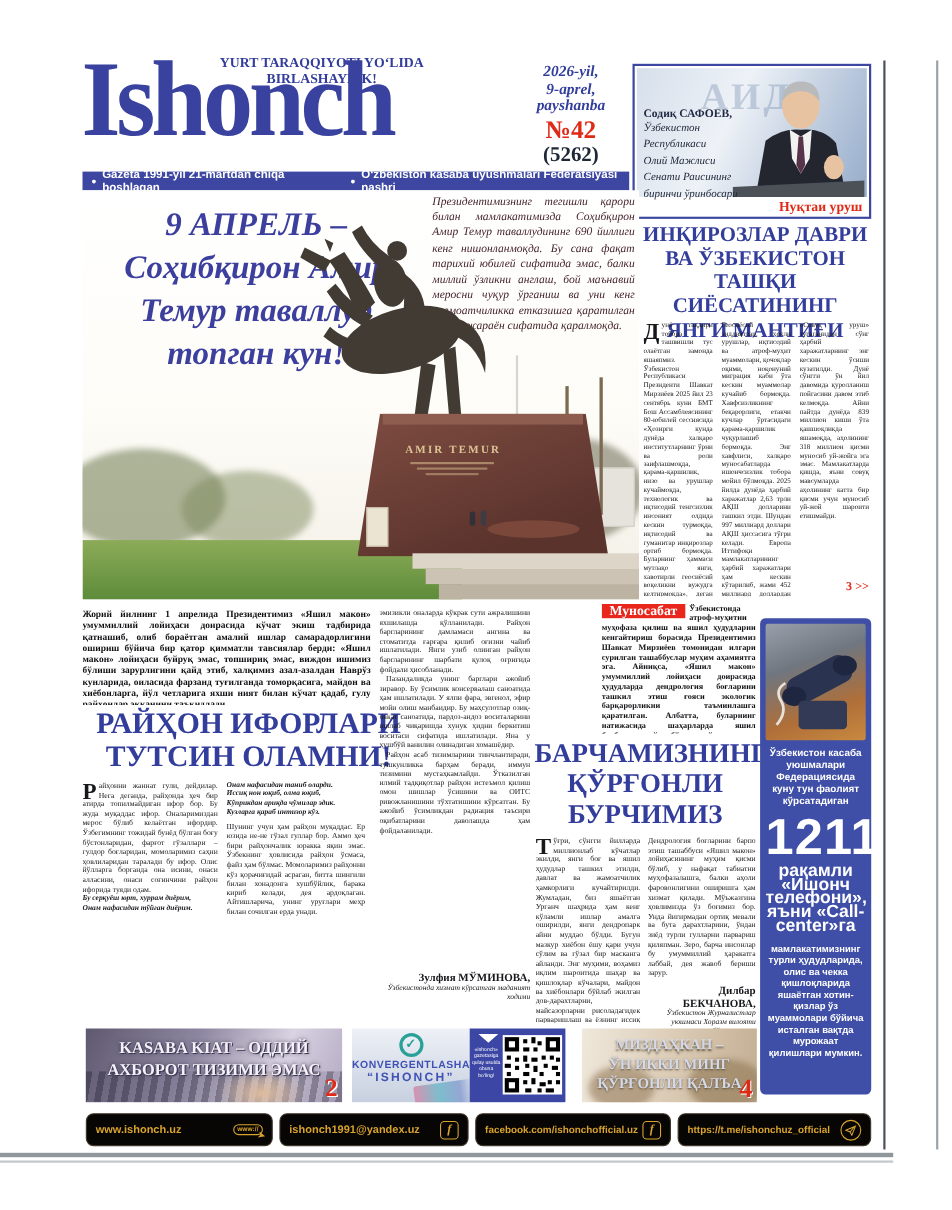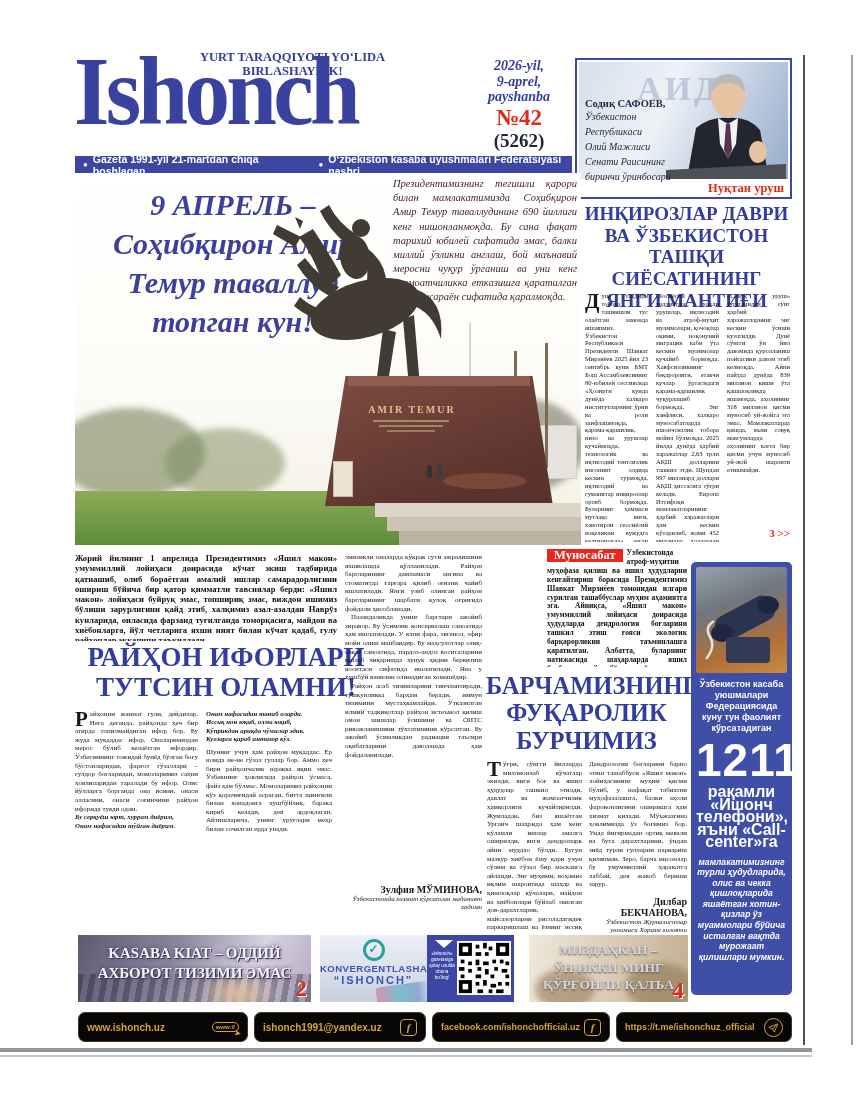--- a/index.html
+++ b/index.html
@@ -189,21 +189,21 @@
     <span class="sig-role">Ўзбекистонда хизмат кўрсатган маданият ходими</span>
   </div>
 
   <div class="abs just clip b" style="left:547px;top:549px;width:140px;height:118px;font-size:7.5px;line-height:8.9px;color:#101114;">
     <span style="float:left;background:#e8261c;color:#fff;font-weight:bold;font-size:12.5px;padding:2px 7px;margin:0 4px 2px 0;">Муносабат</span>
     <span>Ўзбекистонда атроф-муҳитни муҳофаза қилиш ва яшил ҳудудларни кенгайтириш борасида Президентимиз Шавкат Мирзиёев томонидан илгари сурилган ташаббуслар муҳим аҳамиятга эга. Айниқса, «Яшил макон» умуммиллий лойиҳаси доирасида ҳудудларда дендрология боғларини ташкил этиш ғояси экологик барқарорликни таъминлашга қаратилган. Албатта, буларнинг натижасида шаҳарларда яшил белбоғлар пайдо бўлади, чўлланиш ва тупроқ эрозиясининг олди олинади, биохилма-хиллик сақланади, аволодаги углерод сингдирилади ва соғлом табиий муҳит яратилади.</span>
   </div>
 
   <div class="abs ctr b navy" style="left:486px;top:672px;width:201px;font-size:24.5px;line-height:1.12;">
     <span>БАРЧАМИЗНИНГ</span><br>
-    <span>ФУҚАРОЛИК</span><br>
+    <span>ҚЎРҒОНЛИ</span><br>
     <span>БУРЧИМИЗ</span>
   </div>
 
   <div class="abs just clip col7 dc" style="left:487px;top:760px;width:95px;height:170px;">Тўғри, сўнгги йилларда миллионлаб кўчатлар экилди, янги боғ ва яшил ҳудудлар ташкил этилди, давлат ва жамоатчилик ҳамкорлиги кучайтирилди. Жумладан, биз яшаётган Урганч шаҳрида ҳам кенг кўламли ишлар амалга оширилди, янги дендропарк айни муддао бўлди. Бугун мазкур хиёбон ёшу қари учун сўлим ва гўзал бир масканга айланди. Энг муҳими, воҳамиз иқлим шароитида шаҳар ва қишлоқлар кўчалари, майдон ва хиёбонлари бўйлаб экилган дов-дарахтларни, майсазорларни рисоладагидек парваришлаш ва ёзнинг иссиқ кунларида қуриб қолмаслиги учун астойдил ҳаракат қилиш зарур.</div>
   <div class="abs just clip col7" style="left:589px;top:760px;width:98px;height:134px;">Дендрология боғларини барпо этиш ташаббуси «Яшил макон» лойиҳасининг муҳим қисми бўлиб, у нафақат табиатни муҳофазалашга, балки аҳоли фаровонлигини оширишга ҳам хизмат қилади. Мўъжазгина ҳовлимизда ўз боғимиз бор. Унда йигирмадан ортиқ мевали ва бута дарахтларини, ўндан зиёд турли гулларни парвариш қиляпман. Зеро, барча инсонлар бу умуммиллий ҳаракатга лаббай, дея жавоб бериши зарур.</div>
   <div class="abs" style="left:589px;top:896px;width:98px;">
     <span class="sig-name">Дилбар БЕКЧАНОВА,</span>
     <span class="sig-role">Ўзбекистон Журналистлар уюшмаси Хоразм вилояти бўлими раиси</span>
   </div>
 
@@ -213,21 +213,21 @@
         <rect x="18" y="38" width="62" height="26" rx="10" transform="rotate(-28 49 51)" fill="#2a3350"></rect>
         <ellipse cx="26" cy="66" rx="11" ry="9" fill="#1f2740"></ellipse>
         <ellipse cx="72" cy="38" rx="11" ry="9" fill="#1f2740"></ellipse>
         <rect x="30" y="70" width="44" height="26" rx="4" fill="#323a55"></rect>
         <path d="M10,92 Q20,80 14,70 Q8,60 18,54" stroke="#e8e2d8" stroke-width="2.5" fill="none"></path>
       </svg>
     </div>
     <div class="sidebar-line" style="font-size:9px;line-height:11px;margin-top:6px;">Ўзбекистон касаба уюшмалари Федерациясида куну тун фаолият кўрсатадиган</div>
     <div class="sidebar-line" style="font-size:46px;line-height:52px;letter-spacing:1px;">1211</div>
     <div class="sidebar-line" style="font-size:16px;line-height:12.5px;">рақамли «Ишонч телефони», яъни «Call-center»га</div>
-    <div class="sidebar-line" style="font-size:8.6px;line-height:10.6px;margin-top:8px;font-style:italic;">мамлакатимизнинг турли ҳудудларида, олис ва чекка қишлоқларида яшаётган хотин-қизлар ўз муаммолари бўйича исталган вақтда мурожаат қилишлари мумкин.</div>
+    <div class="sidebar-line" style="font-size:8.6px;line-height:10.6px;margin-top:8px;">мамлакатимизнинг турли ҳудудларида, олис ва чекка қишлоқларида яшаётган хотин-қизлар ўз муаммолари бўйича исталган вақтда мурожаат қилишлари мумкин.</div>
   </div>
 
   <div class="abs clip" style="left:78px;top:935px;width:233px;height:67px;background:linear-gradient(115deg,#5f5970,#8d86a0 40%,#d9d3e2 72%,#b3a8c2);">
     <div class="abs" style="left:0;bottom:0;width:100%;height:42%;background:repeating-linear-gradient(100deg,rgba(30,28,44,.38) 0 6px,rgba(90,85,110,.18) 6px 12px);"></div>
     <div class="abs" style="left:120px;bottom:-14px;width:80px;height:44px;background:radial-gradient(closest-side,#ddbb9e,rgba(221,187,158,0));border-radius:50%;"></div>
     <div class="abs ctr b" style="left:4px;top:8px;width:225px;font-size:15px;line-height:1.35;color:#f4f2f8;text-shadow:1px 1px 0 #3a3450,0 0 4px #3a3450;">
       <span>KASABA KIAT – ОДДИЙ</span><br>
       <span>АХБОРОТ ТИЗИМИ ЭМАС</span>
     </div>
     <div class="abs b" style="right:4px;bottom:0px;font-size:23px;color:#e02a18;text-shadow:1px 1px 0 #fff;">2</div>

